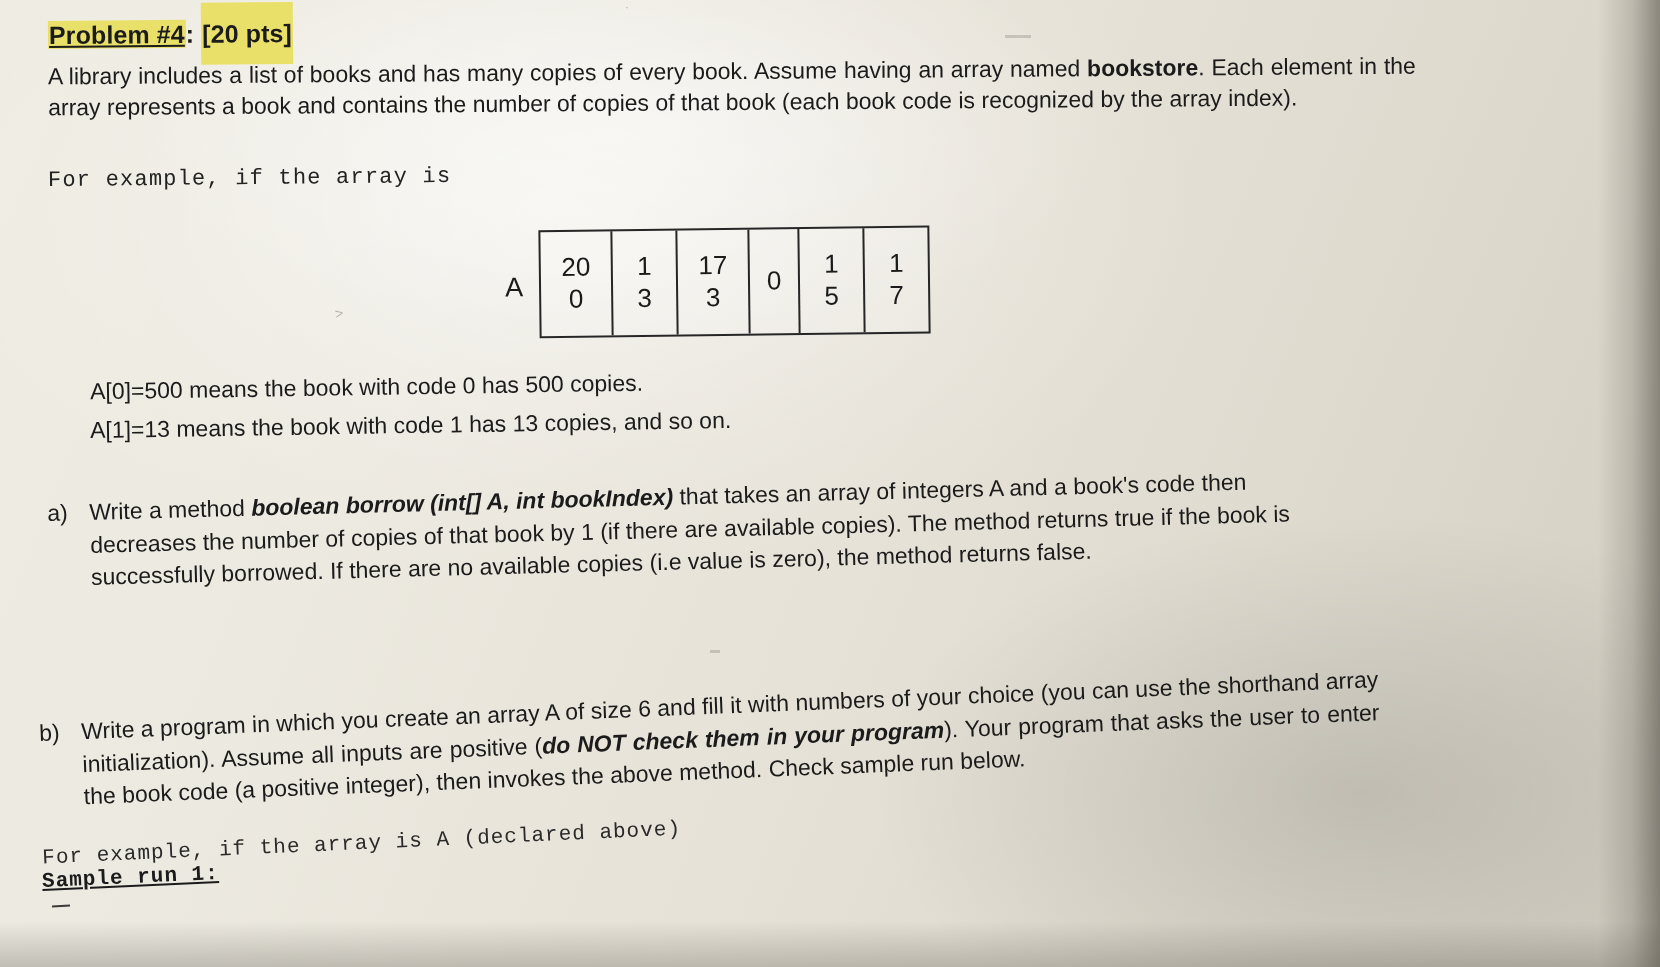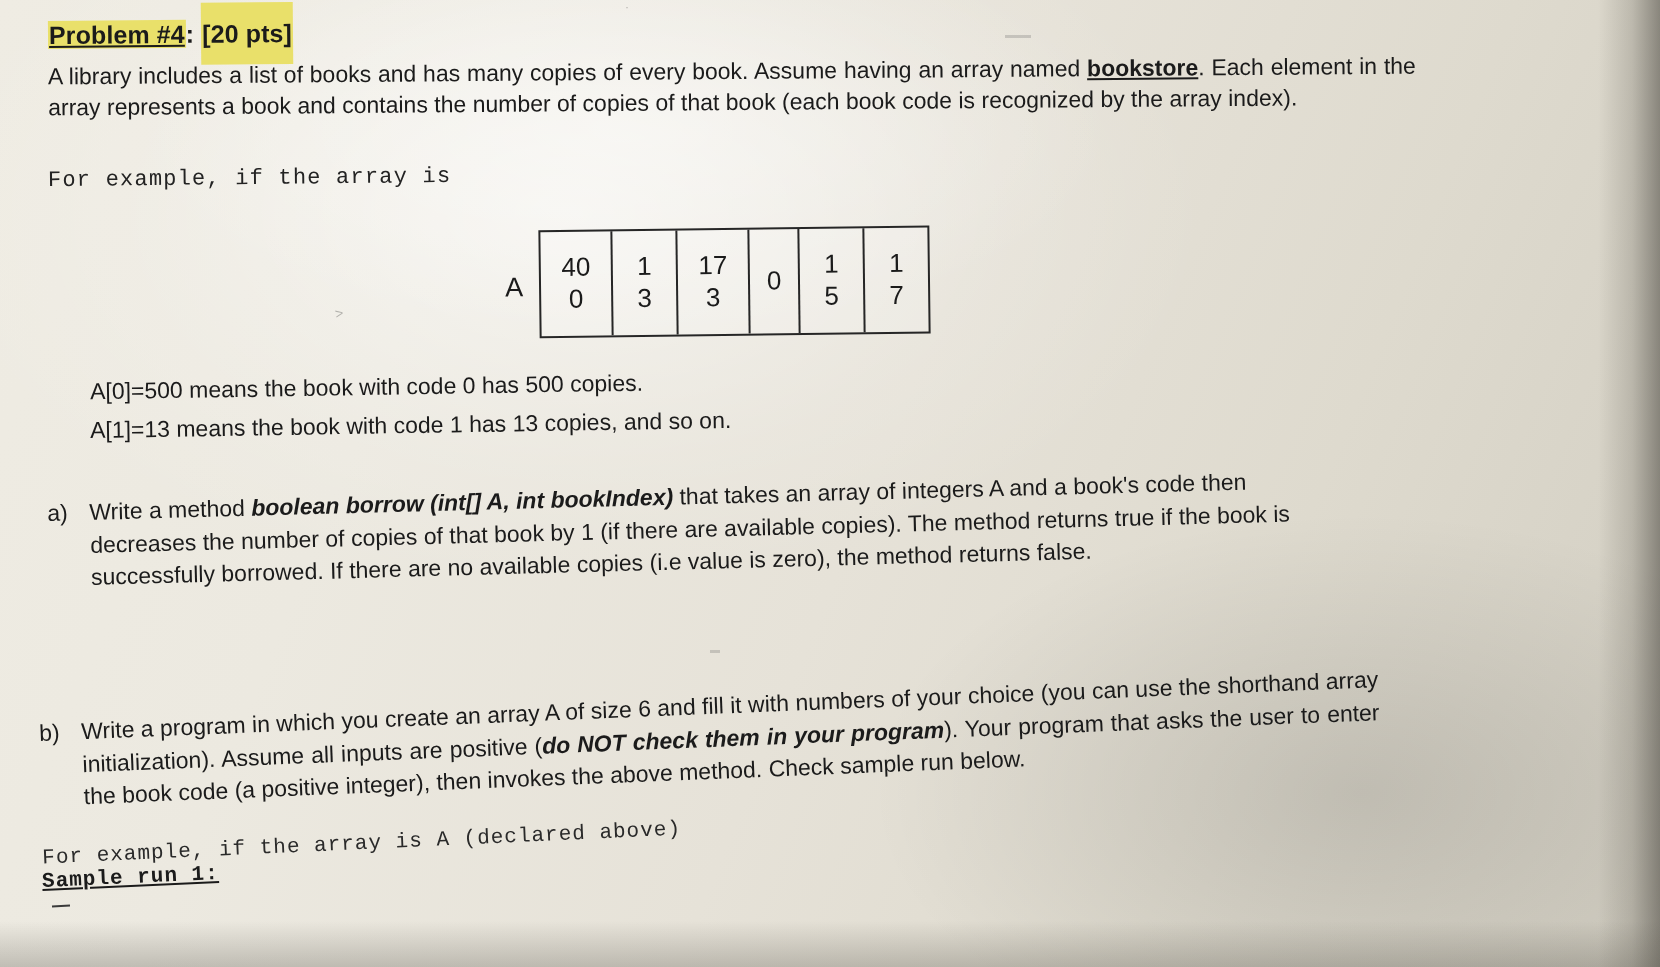--- a/index.html
+++ b/index.html
@@ -80,21 +80,21 @@
   .intro {
     position: absolute;
     left: 48px;
     top: 56px;
     width: 1368px;
     font-size: 23px;
     line-height: 1.36;
     text-align: justify;
     transform: rotate(-0.45deg);
   }
-  .intro b { font-weight: bold; text-decoration: underline; }
+  .intro b { font-weight: bold; }
 
   .mono-line {
     position: absolute;
     left: 48px;
     top: 166px;
     font-family: "Liberation Mono", monospace;
     font-size: 22px;
     letter-spacing: 1.2px;
     transform: rotate(-0.6deg);
     color: #232323;
@@ -229,21 +229,21 @@
     </div>
 
     <div class="intro">A library includes a list of books and has many copies of every book. Assume having an array named <b>bookstore</b>. Each element in the array represents a book and contains the number of copies of that book (each book code is recognized by the array index).</div>
 
     <div class="mono-line">For example, if the array is</div>
 
     <div class="array-figure">
       <div class="array-label">A</div>
       <div class="array-box">
         <div class="cell wide">
-          <span class="d1">40</span>
+          <span class="d1">20</span>
           <span class="d2">0</span>
         </div>
         <div class="cell">
           <span class="d1">1</span>
           <span class="d2">3</span>
         </div>
         <div class="cell wide">
           <span class="d1">17</span>
           <span class="d2">3</span>
         </div>

